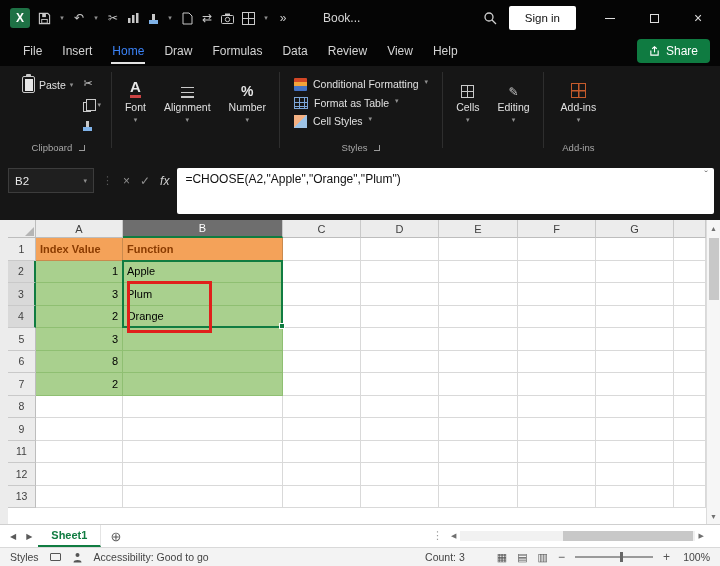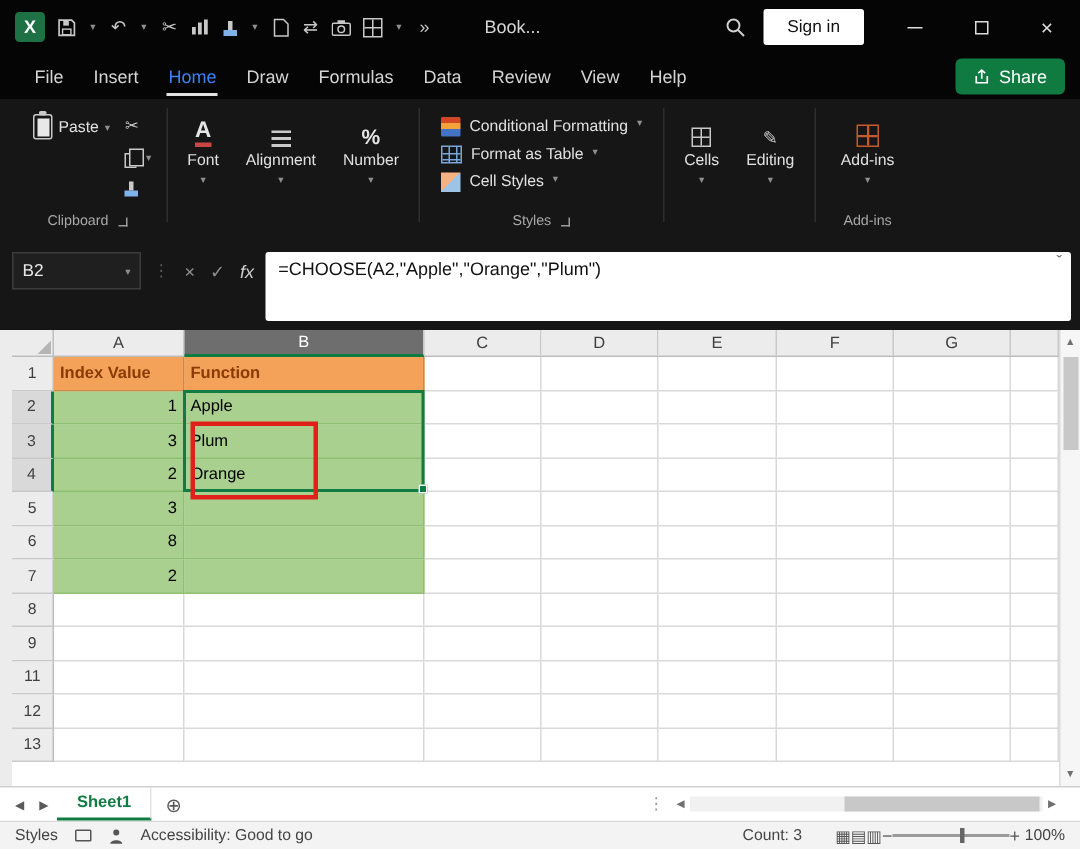--- a/index.html
+++ b/index.html
@@ -113,21 +113,21 @@
   .hsplit { position:absolute; left:432px; top:4px; color:#9a9a9a; font-size:11px; }
   .hscroll { position:absolute; left:447px; right:12px; top:4px; height:14px; display:flex; align-items:center; }
   .harrow { font-size:7px; color:#707070; padding:0 4px; }
   .htrack { flex:1; height:10px; background:#f1f1f1; position:relative; }
   .hthumb { position:absolute; left:44%; right:2px; top:0; bottom:0; background:#c8c8c8; }
 
   
   .statusbar { flex:0 0 19px; background:#f3f3f3; border-top:1px solid #d9d9d9; display:flex; align-items:center; font-size:10.5px; color:#444; padding:0 10px; }
   .sb-left { display:flex; align-items:center; gap:11px; }
   .i-macro { width:11px; height:8px; border:1px solid #555; border-radius:1px; display:inline-block; }
-  .sb-right { margin-left:auto; display:flex; align-items:center; gap:0; }
+  .sb-right { margin-left:auto; display:flex; align-items:center; gap:10px; }
   .sb-count { margin-right:22px; }
   .view-icon { font-size:11px; color:#555; }
   .zoom-minus,.zoom-plus { font-size:12px; color:#555; }
   .ztrack { width:78px; height:2px; background:#9a9a9a; position:relative; }
   .zhandle { position:absolute; left:58%; top:-4px; width:3px; height:10px; background:#666; }
   .zoom-label { min-width:30px; text-align:right; }
 </style>
 </head>
 <body>
 

